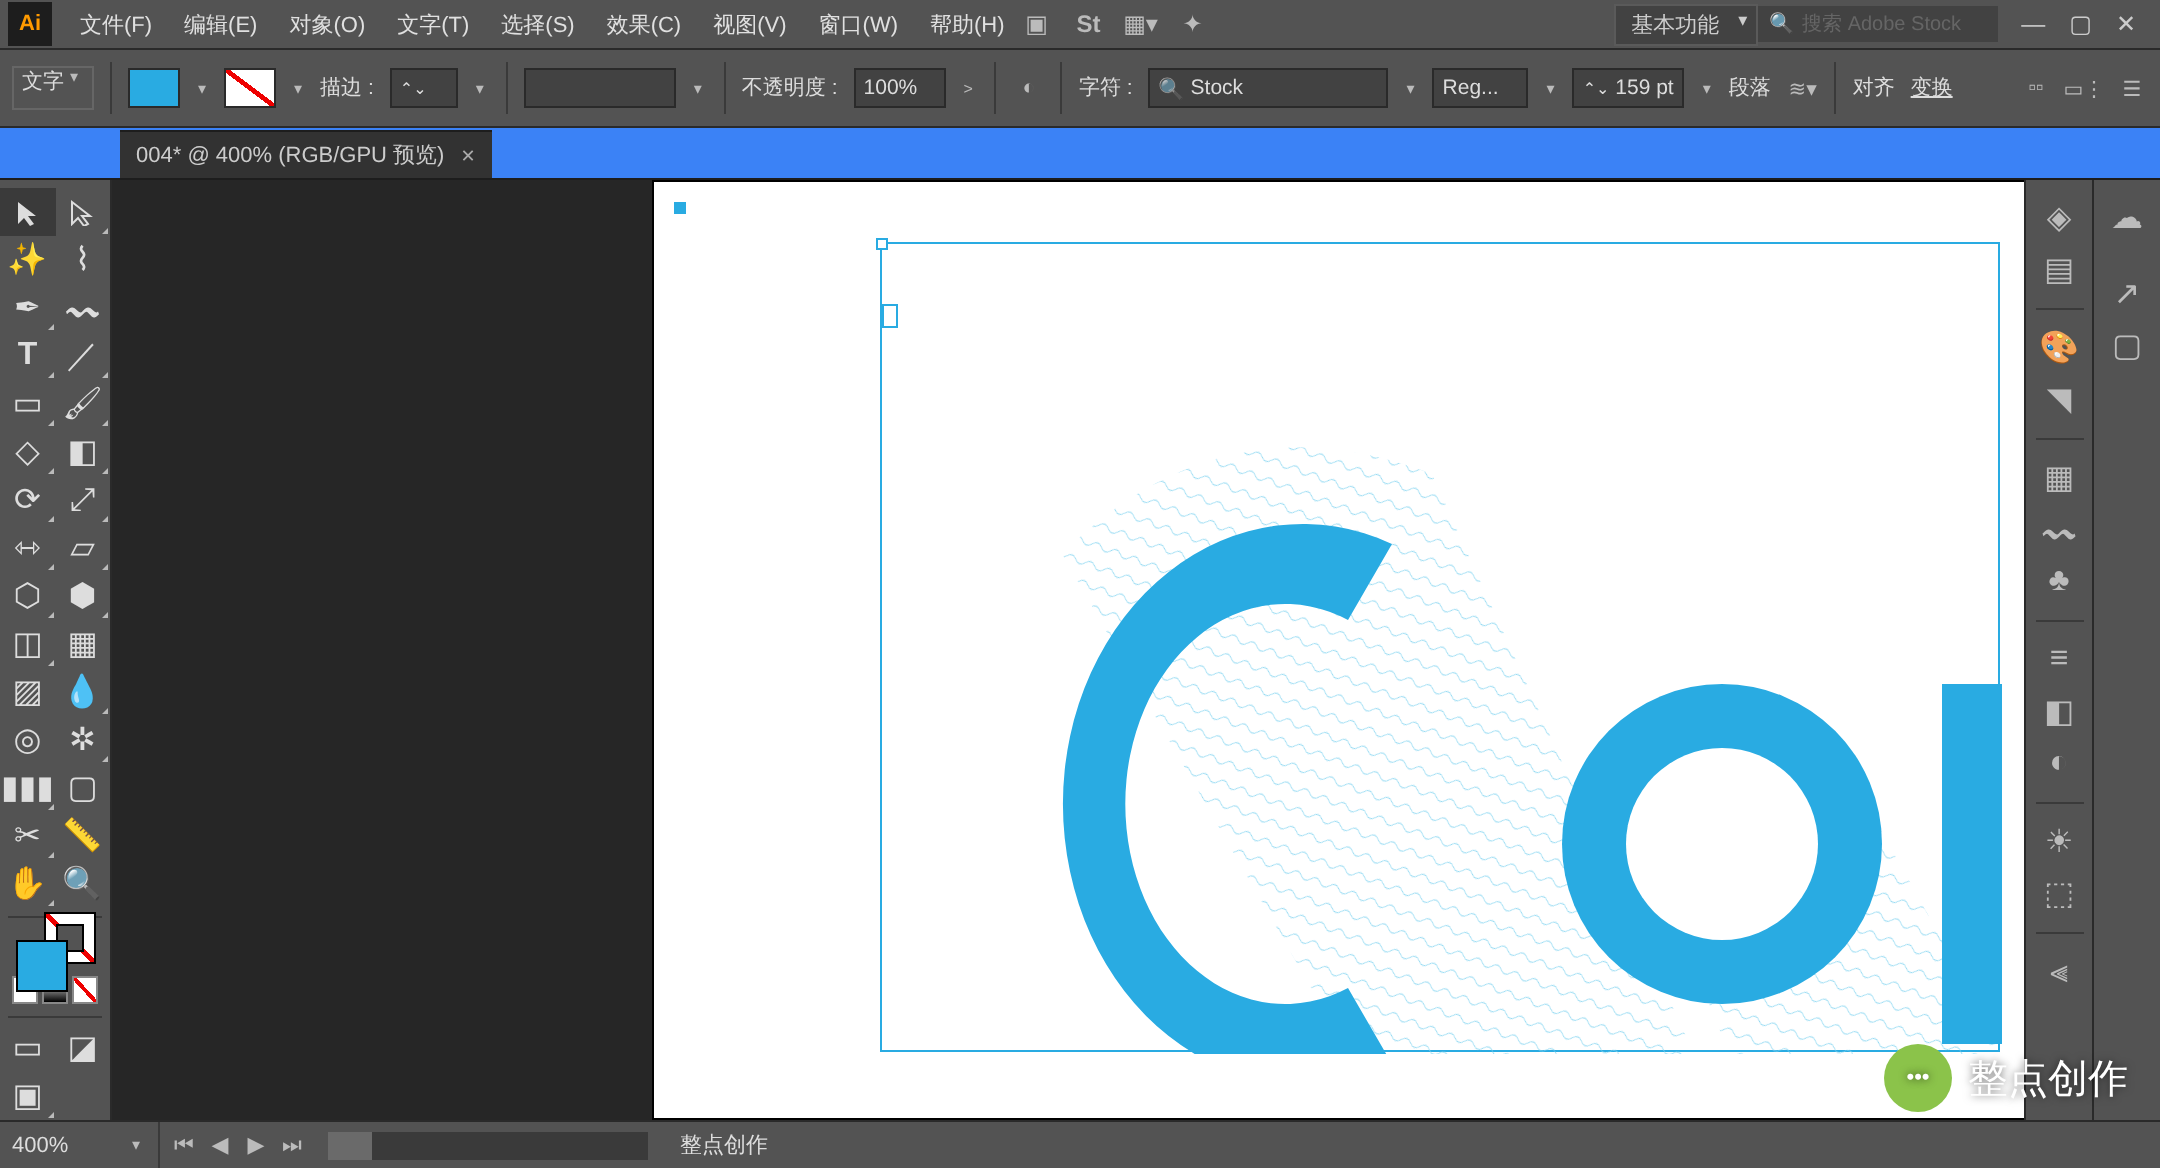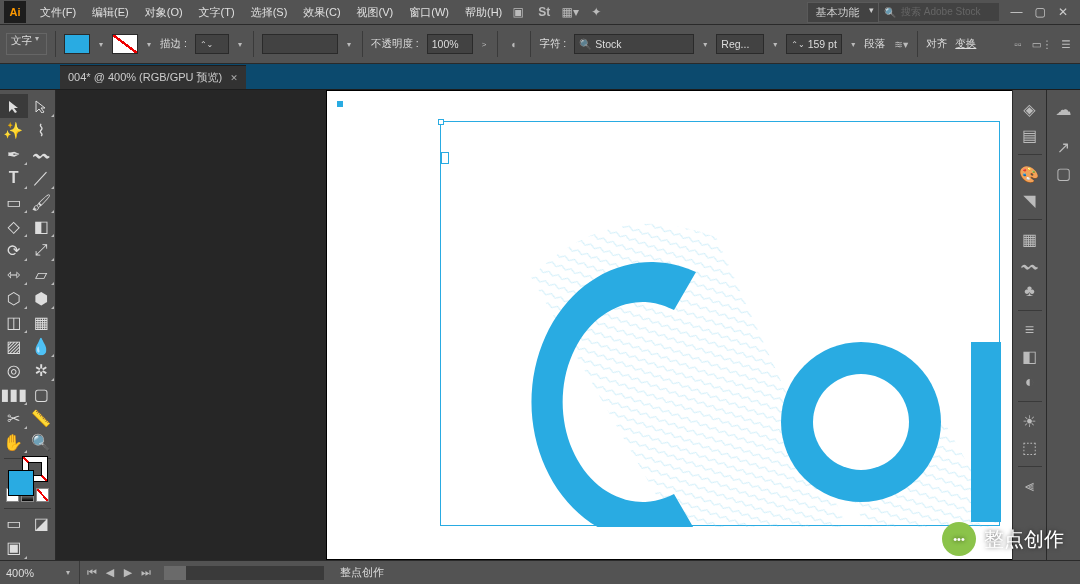--- a/index.html
+++ b/index.html
@@ -28,21 +28,21 @@
   .color-chip.none::after { content: ""; position: absolute; inset: 0; background: linear-gradient(to top right, transparent 46%, #e00 46%, #e00 54%, transparent 54%); }
   .dd-chev { font-size: 8px; color: #bbb; padding: 0 3px; cursor: pointer; }
   .ctrl-field { background: #424242; border: 1px solid #2a2a2a; color: #ddd; height: 20px; padding: 0 4px; display: flex; align-items: center; cursor: pointer; position: relative; }
   .ctrl-numfield { width: 46px; }
   .ctrl-fontfield { width: 120px; }
   .sep { width: 1px; height: 26px; background: #3a3a3a; margin: 0 2px; }
   .right-cluster { margin-left: auto; display: flex; gap: 8px; align-items: center; }
   .ci { width: 16px; height: 16px; color: #bbb; display: flex; align-items: center; justify-content: center; cursor: pointer; }
 
   
-  .tabrow { height: 26px; background: #0c4a6e; border-bottom: 1px solid #1d1d1d; display: flex; align-items: flex-end; padding-left: 60px; }
+  .tabrow { height: 26px; background: #3b82f6; border-bottom: 1px solid #1d1d1d; display: flex; align-items: flex-end; padding-left: 60px; }
   .doc-tab { background: #323232; color: #ccc; font-size: 11px; padding: 4px 8px; display: flex; align-items: center; gap: 8px; border-top: 1px solid #1d1d1d; cursor: pointer; }
   .tab-close { font-size: 9px; color: #aaa; cursor: pointer; }
 
   
   .mainrow { display: flex; height: calc(584px - 24px - 40px - 26px - 24px); }
   .toolcol { width: 56px; background: #535353; display: flex; flex-direction: column; padding-top: 4px; border-right: 1px solid #2a2a2a; }
   .toolpair { display: flex; }
   .tool { width: 28px; height: 24px; display: flex; align-items: center; justify-content: center; cursor: pointer; color: #ddd; position: relative; }
   .tool.sel { background: #3a3a3a; }
   .tool .tri { position: absolute; right: 1px; bottom: 1px; width: 0; height: 0; border-left: 3px solid transparent; border-bottom: 3px solid #bbb; }

